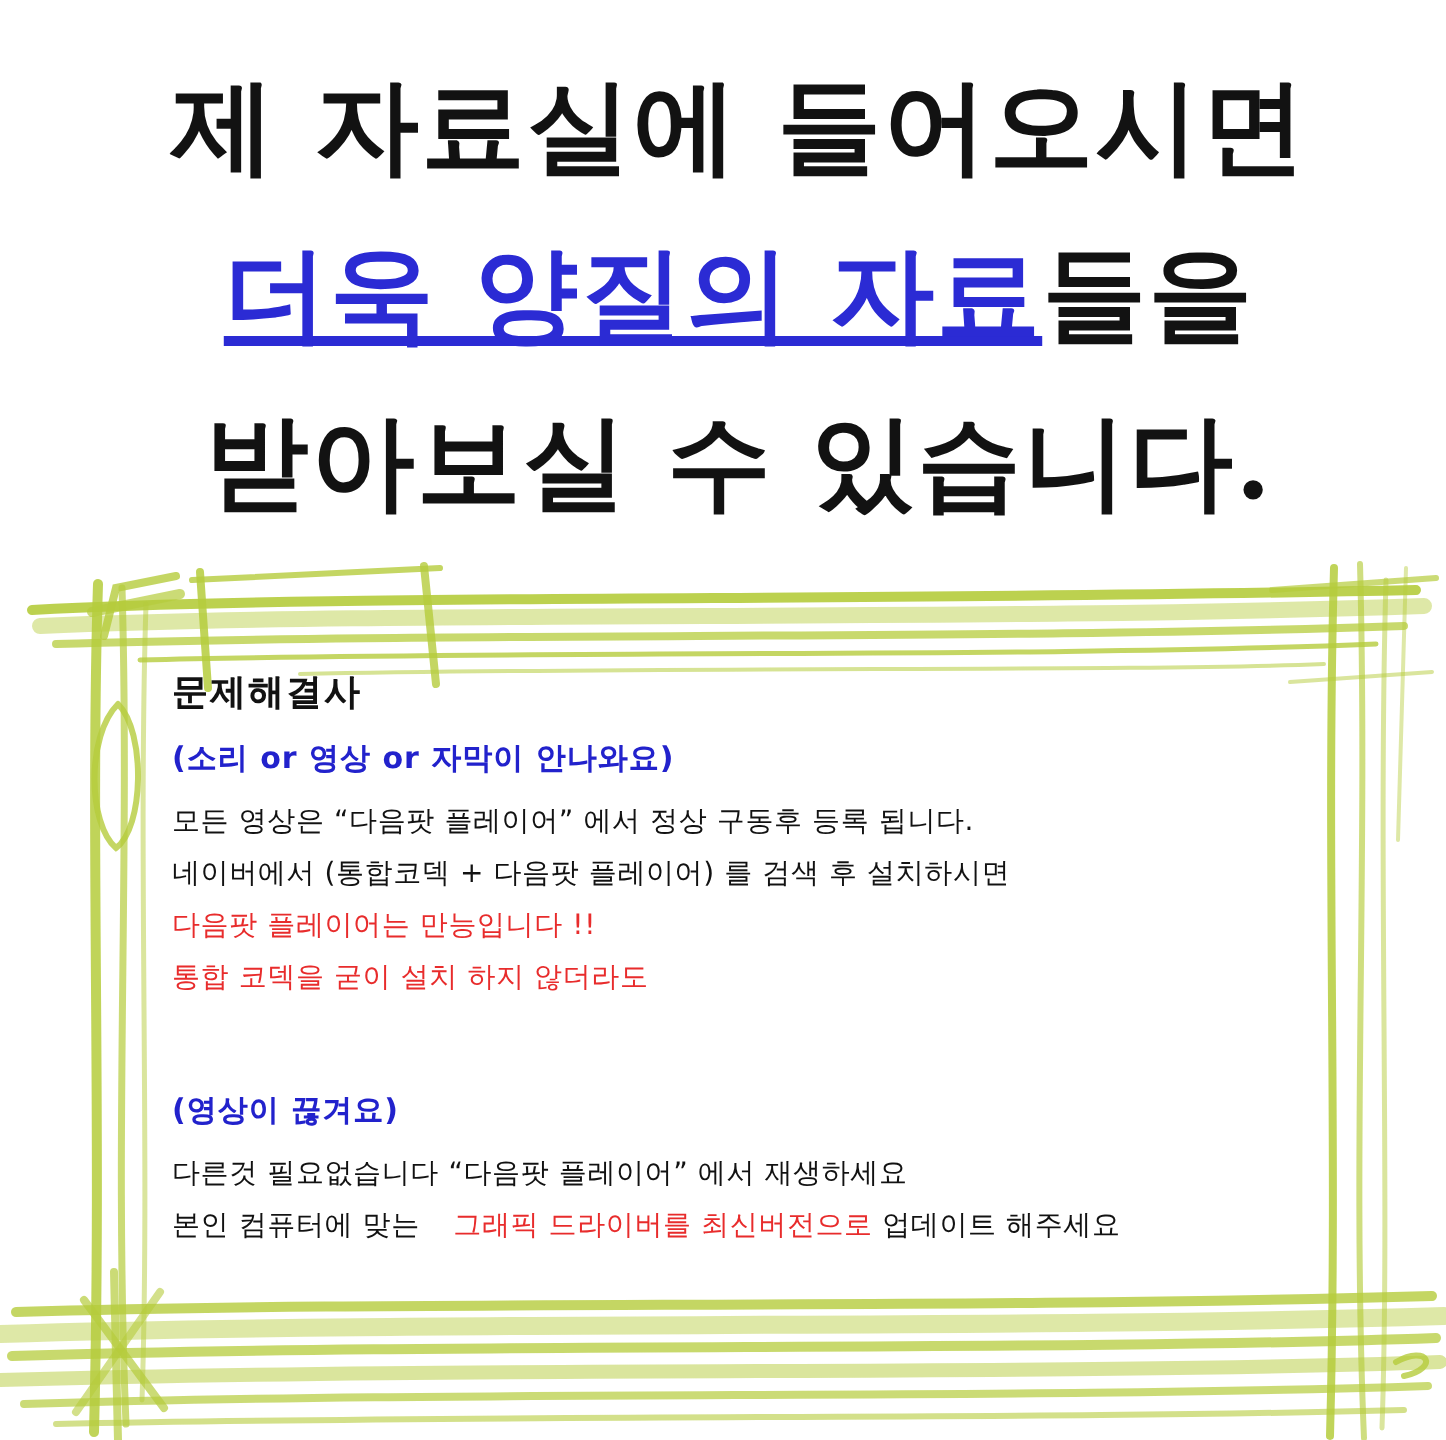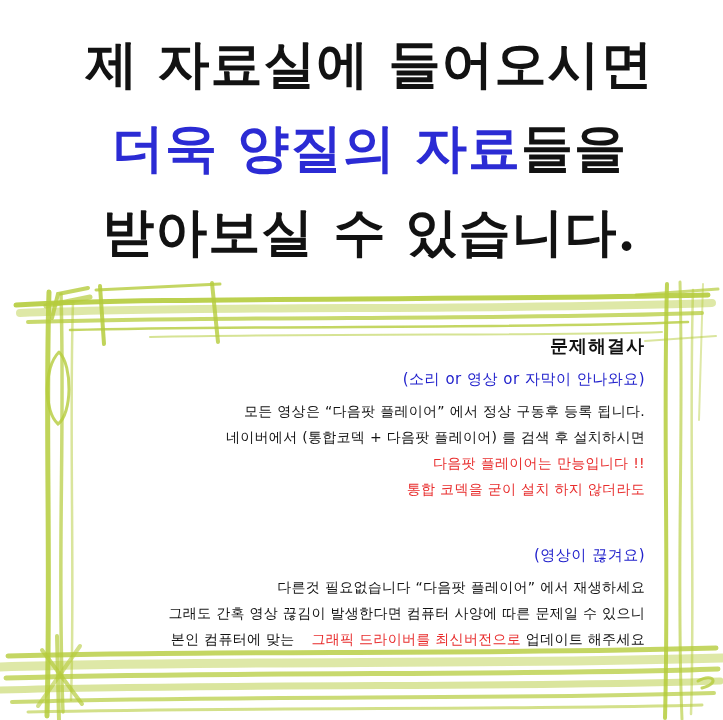--- a/index.html
+++ b/index.html
@@ -17,36 +17,36 @@
   }
   .hero-line{
     font-family:"DejaVu Serif", serif;
     font-size:52px;
     line-height:84px;
     font-weight:600;
     color:var(--text-black,#111);
     letter-spacing:1px;
     white-space:nowrap;
   }
-  .hero-blue{color:var(--hero-blue,#2b2bd4);}
+  .hero-blue{color:var(--hero-blue,#2b2bd4);text-decoration:underline;}
   
   .frame{position:absolute;left:0;top:0;width:723px;height:720px;z-index:0;}
   .frame path{fill:none;stroke:var(--frame-green,#b5cc3c);stroke-linecap:round;}
   
   .notice-content{
-    position:absolute;left:72px;right:78px;top:334px;
-    text-align:right;z-index:1;
+    position:absolute;left:86px;right:78px;top:334px;
+    text-align:left;z-index:1;
     color:var(--text-black,#111);
   }
   .notice-title{
     font-size:18px;font-weight:bold;letter-spacing:1px;
     margin-bottom:9px;
   }
   .notice-header{
-    font-size:15px;font-weight:normal;
+    font-size:15px;font-weight:bold;
     color:var(--link-blue,#2222cc);
     margin-bottom:9px;letter-spacing:0.5px;margin-top:12px;
   }
   .notice-line{
     font-size:14px;font-weight:normal;
     line-height:26px;letter-spacing:0.3px;
     white-space:nowrap;
   }
   .notice-line.red{color:var(--alert-red,#e82c2c);}
   .red-inline{color:var(--alert-red,#e82c2c);margin-left:12px;}
@@ -108,17 +108,16 @@
     <div class="notice-header">(소리 or 영상 or 자막이 안나와요)</div>
     <div class="notice-line">모든 영상은 “다음팟 플레이어” 에서 정상 구동후 등록 됩니다.</div>
     <div class="notice-line">네이버에서 (통합코덱 + 다음팟 플레이어) 를 검색 후 설치하시면</div>
     <div class="notice-line red">다음팟 플레이어는 만능입니다 !!</div>
     <div class="notice-line red">통합 코덱을 굳이 설치 하지 않더라도</div>
 
     <div class="section-gap"></div>
 
     <div class="notice-header">(영상이 끊겨요)</div>
     <div class="notice-line">다른것 필요없습니다 “다음팟 플레이어” 에서 재생하세요</div>
-    <div class="notice-line">그래도 간혹 영상 끊김이 발생한다면 컴퓨터 사양에 따른 문제일 수 있으니</div>
     <div class="notice-line"><span>본인 컴퓨터에 맞는 </span><span class="red-inline">그래픽 드라이버를 최신버전으로</span><span> 업데이트 해주세요</span></div>
   </div>
 
 </div>
 
 </body></html>

